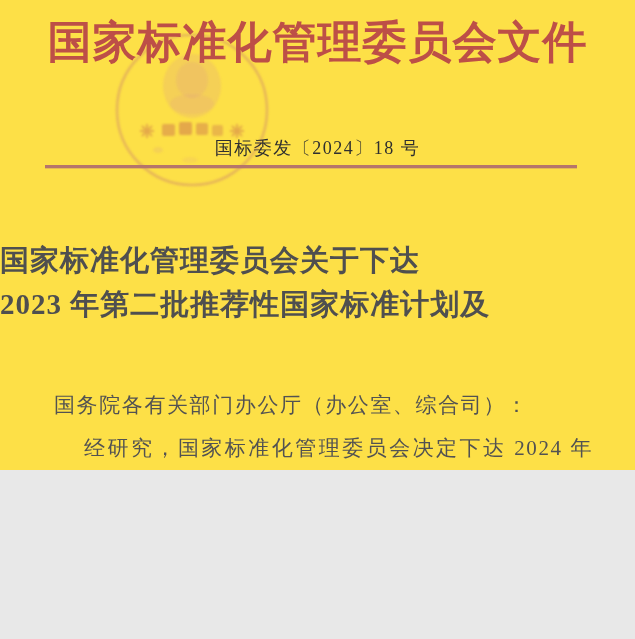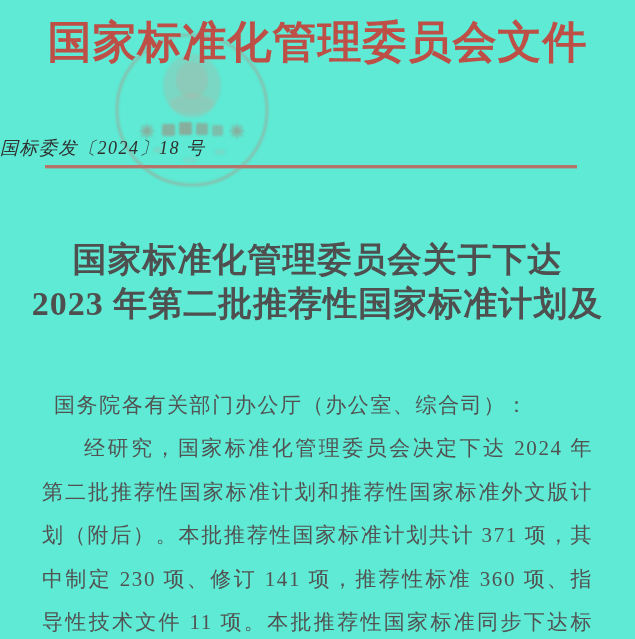--- a/index.html
+++ b/index.html
@@ -3,23 +3,23 @@
 <meta charset="utf-8">
 <style>
   html, body {
     margin: 0;
     padding: 0;
     background: #e8e8e8;
   }
   .page {
     position: relative;
     width: 635px;
-    height: 639px;
+    height: 470px;
     margin: 0 auto;
-    background: #5eead4;
+    background: #fde047;
     overflow: hidden;
     font-family: "Liberation Serif", "DejaVu Serif", serif;
   }
 
   
   .letterhead-title {
     position: absolute;
     top: 14px;
     left: 0;
     right: 0;
@@ -46,48 +46,48 @@
     pointer-events: none;
   }
 
   
   .doc-number {
     position: absolute;
     top: 135px;
     left: 0;
     right: 0;
     z-index: 2;
+    text-align: center;
     font-size: 18px;
     line-height: 26px;
     letter-spacing: 1.5px;
     color: #2f2f2f;
     white-space: nowrap;
-    font-style: italic;
   }
 
   
   .red-rule {
     position: absolute;
     top: 165px;
     left: 45px;
     width: 532px;
     height: 3px;
     z-index: 2;
     background: #b5756b;
     box-shadow: 0 1px 0 rgba(181,117,107,0.35);
   }
 
   
   .doc-title {
     position: absolute;
     top: 238px;
     left: 0;
     right: 0;
-    text-align: center;
-    font-size: 34px;
+    text-align: left;
+    font-size: 29px;
     line-height: 44px;
     font-weight: bold;
     letter-spacing: 1px;
     color: #4f4f4f;
   }
   .doc-title .title-line { white-space: nowrap; }
 
   
   .body-block {
     position: absolute;

